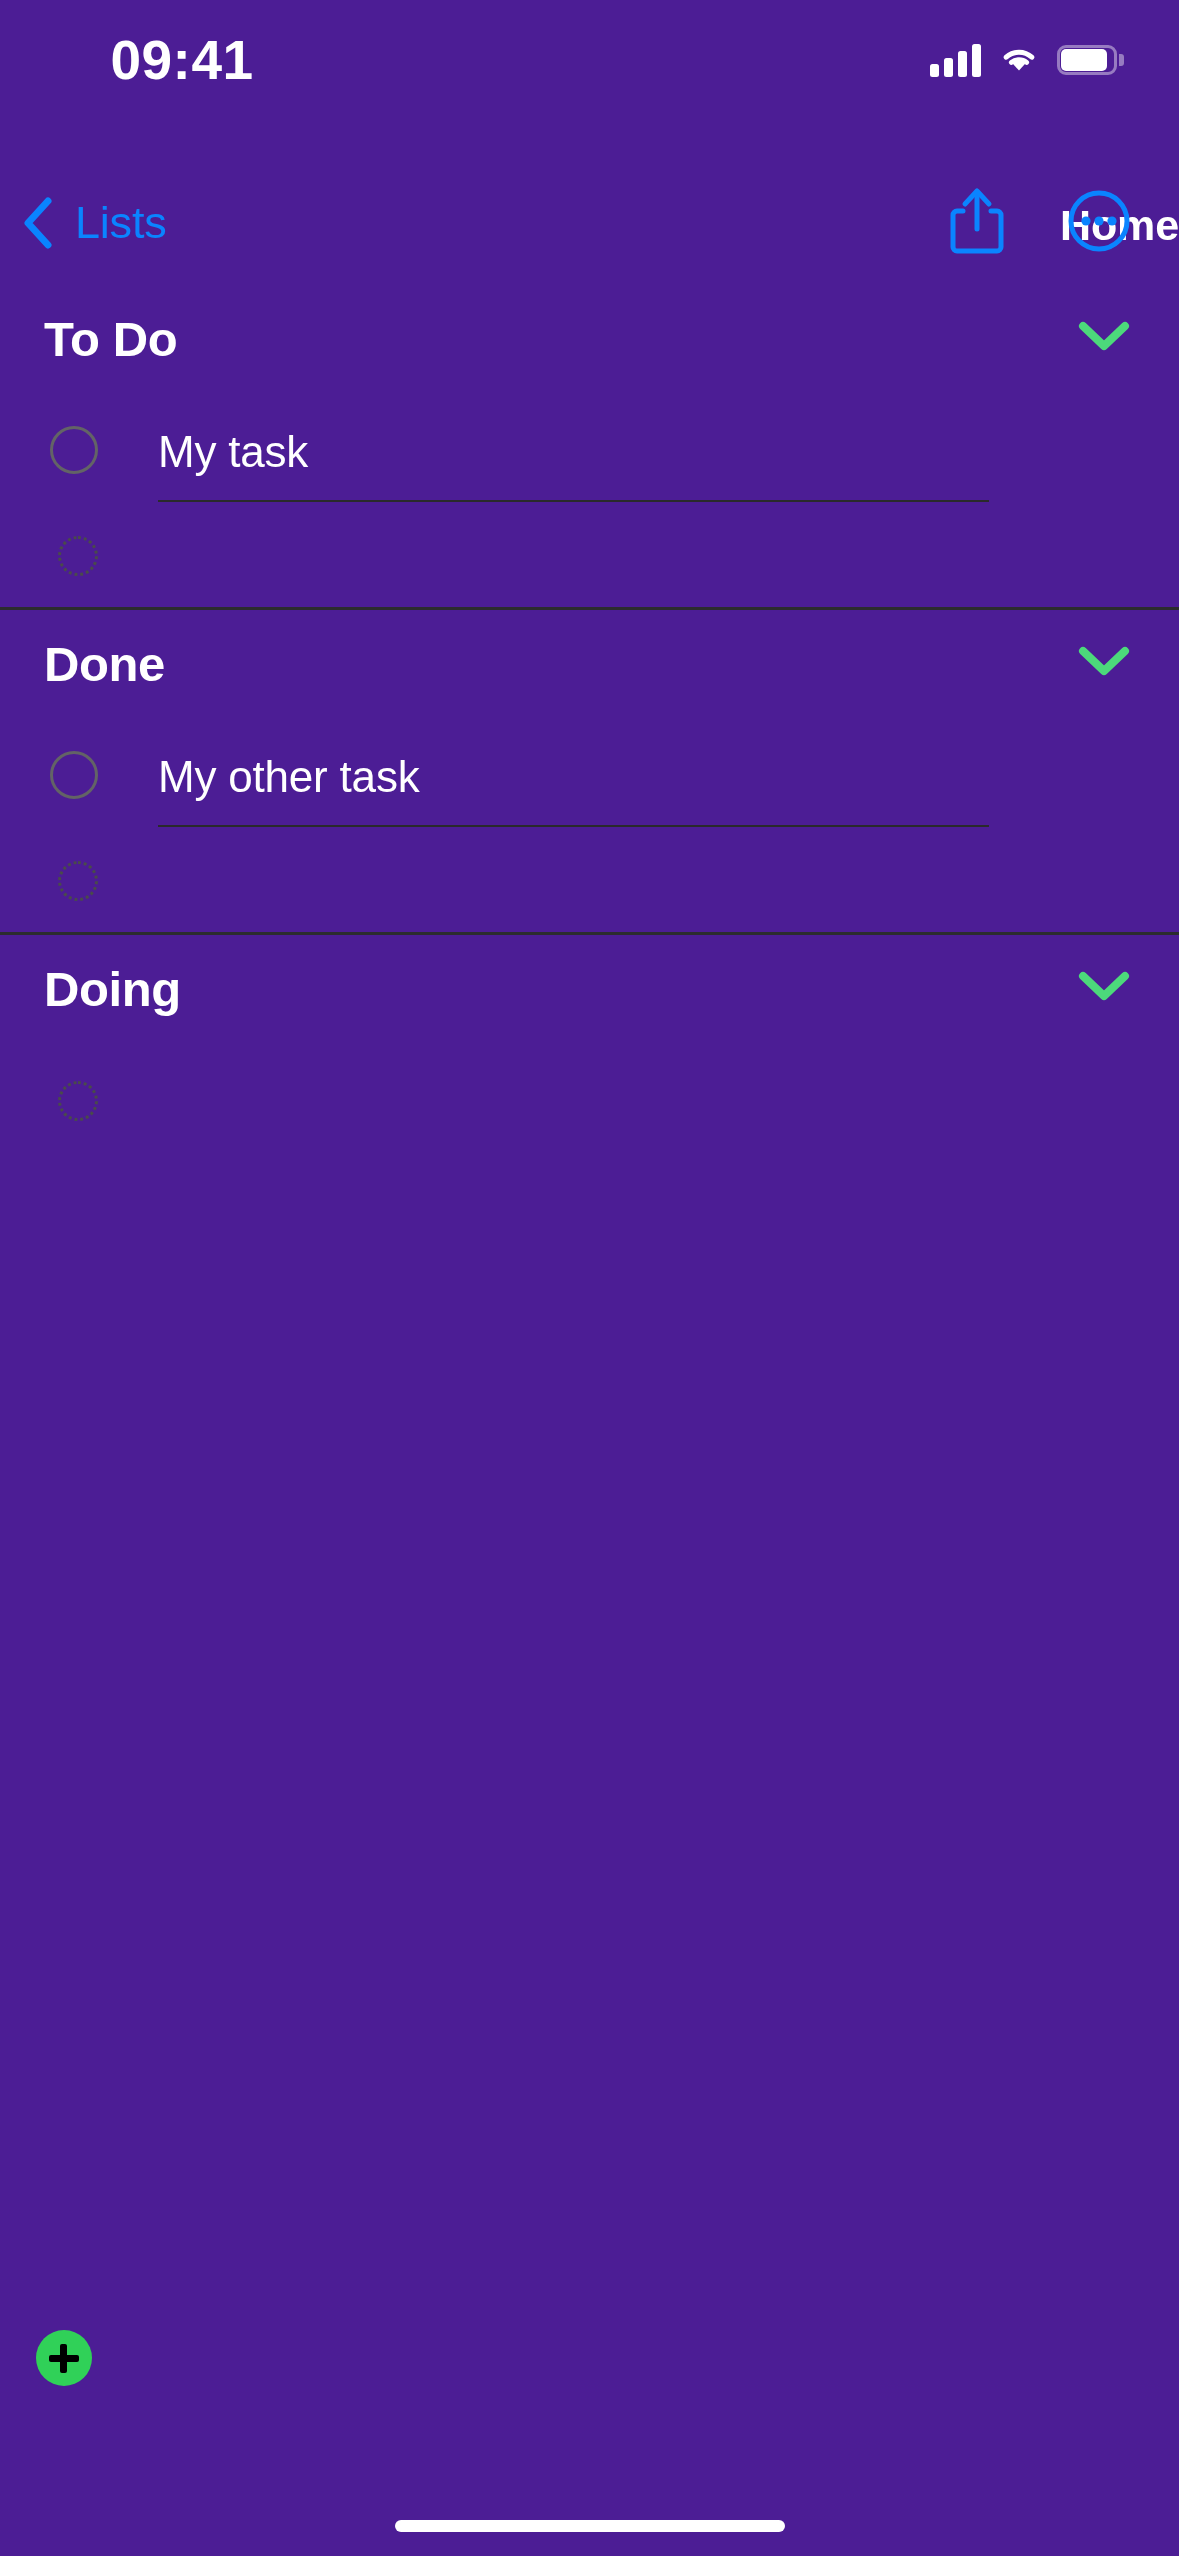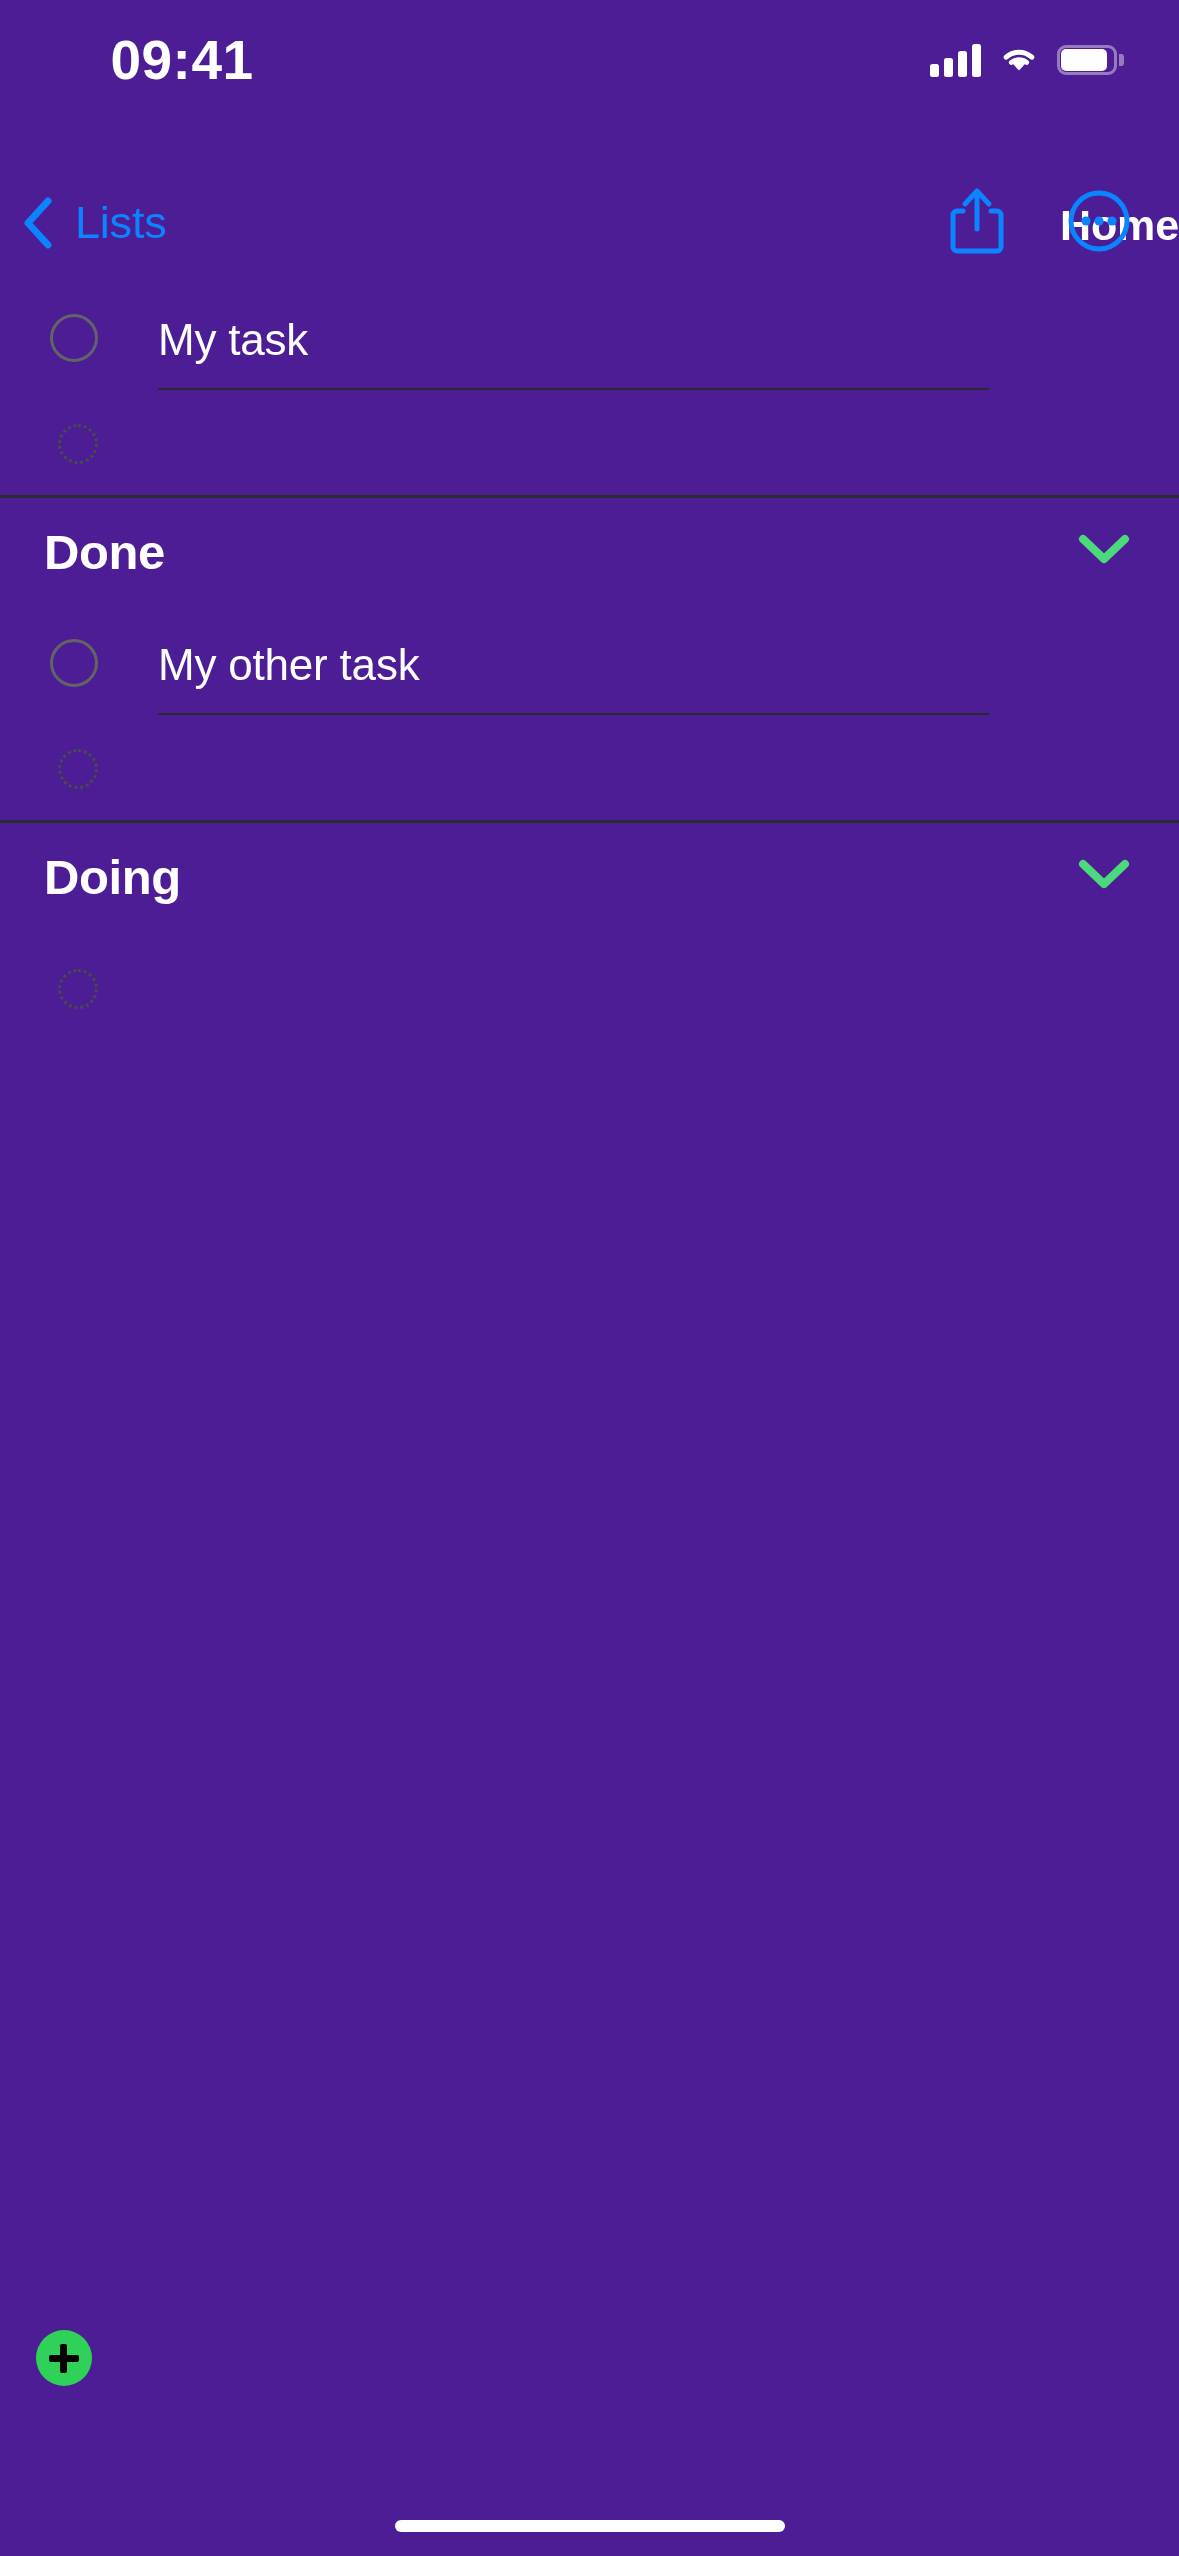--- a/index.html
+++ b/index.html
@@ -191,20 +191,28 @@
           <circle cx="32" cy="32" r="4.6" fill="#0A84FF"></circle>
           <circle cx="45" cy="32" r="4.6" fill="#0A84FF"></circle>
         </svg>
       </span>
     </div>
   </div>
 
   <div class="content">
 
     <div class="section">
+      <div class="section-header">
+        <span class="section-title">To Do</span>
+        <span class="section-chevron">
+          <svg width="54" height="34" viewBox="0 0 54 34">
+            <path d="M6 7 L27 27 L48 7" stroke="#4CD97B" stroke-width="8" fill="none" stroke-linecap="round" stroke-linejoin="round"></path>
+          </svg>
+        </span>
+      </div>
       <div class="row">
         <span class="circle"></span>
         <span class="text">My task</span>
         <span class="sep"></span>
       </div>
       <div class="row-empty">
         <span class="dotted"></span>
       </div>
     </div>
 

